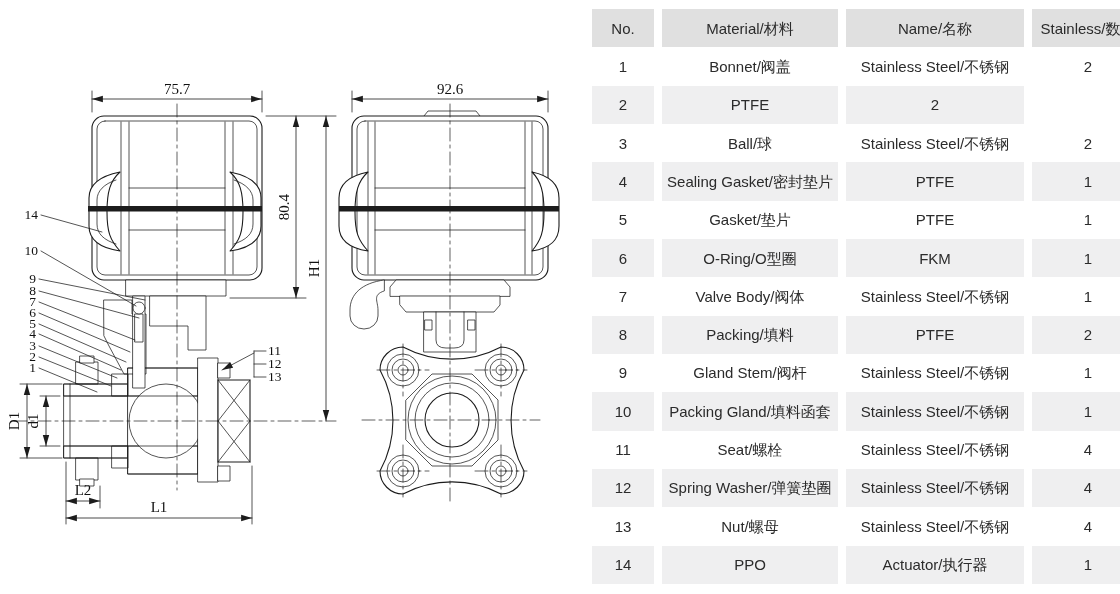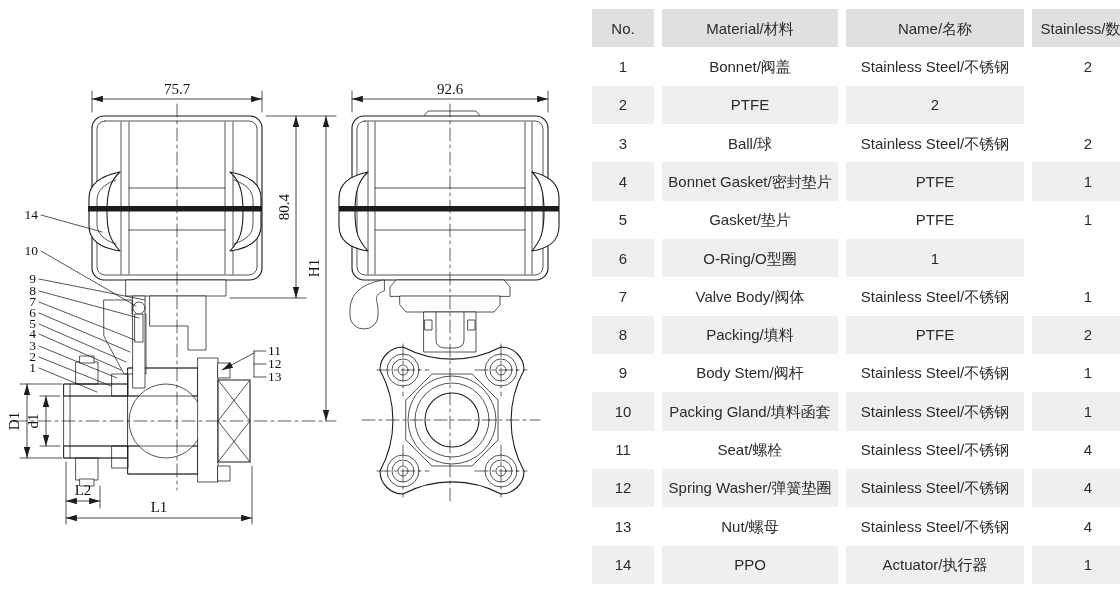--- a/index.html
+++ b/index.html
@@ -267,50 +267,51 @@
           <div class="cell">2</div>
         </div>
         <div class="trow">
           <div class="cell">3</div>
           <div class="cell">Ball/球</div>
           <div class="cell">Stainless Steel/不锈钢</div>
           <div class="cell">2</div>
         </div>
         <div class="trow shaded">
           <div class="cell">4</div>
-          <div class="cell">Bonnet Gasket/密封垫片</div>
+          <div class="cell">Sealing Gasket/密封垫片</div>
           <div class="cell">PTFE</div>
           <div class="cell">1</div>
         </div>
         <div class="trow">
           <div class="cell">5</div>
           <div class="cell">Gasket/垫片</div>
           <div class="cell">PTFE</div>
           <div class="cell">1</div>
         </div>
         <div class="trow shaded">
           <div class="cell">6</div>
           <div class="cell">O-Ring/O型圈</div>
+          <div class="cell">FKM</div>
           <div class="cell">1</div>
         </div>
         <div class="trow">
           <div class="cell">7</div>
           <div class="cell">Valve Body/阀体</div>
           <div class="cell">Stainless Steel/不锈钢</div>
           <div class="cell">1</div>
         </div>
         <div class="trow shaded">
           <div class="cell">8</div>
           <div class="cell">Packing/填料</div>
           <div class="cell">PTFE</div>
           <div class="cell">2</div>
         </div>
         <div class="trow">
           <div class="cell">9</div>
-          <div class="cell">Body Stem/阀杆</div>
+          <div class="cell">Gland Stem/阀杆</div>
           <div class="cell">Stainless Steel/不锈钢</div>
           <div class="cell">1</div>
         </div>
         <div class="trow shaded">
           <div class="cell">10</div>
           <div class="cell">Packing Gland/填料函套</div>
           <div class="cell">Stainless Steel/不锈钢</div>
           <div class="cell">1</div>
         </div>
         <div class="trow">

